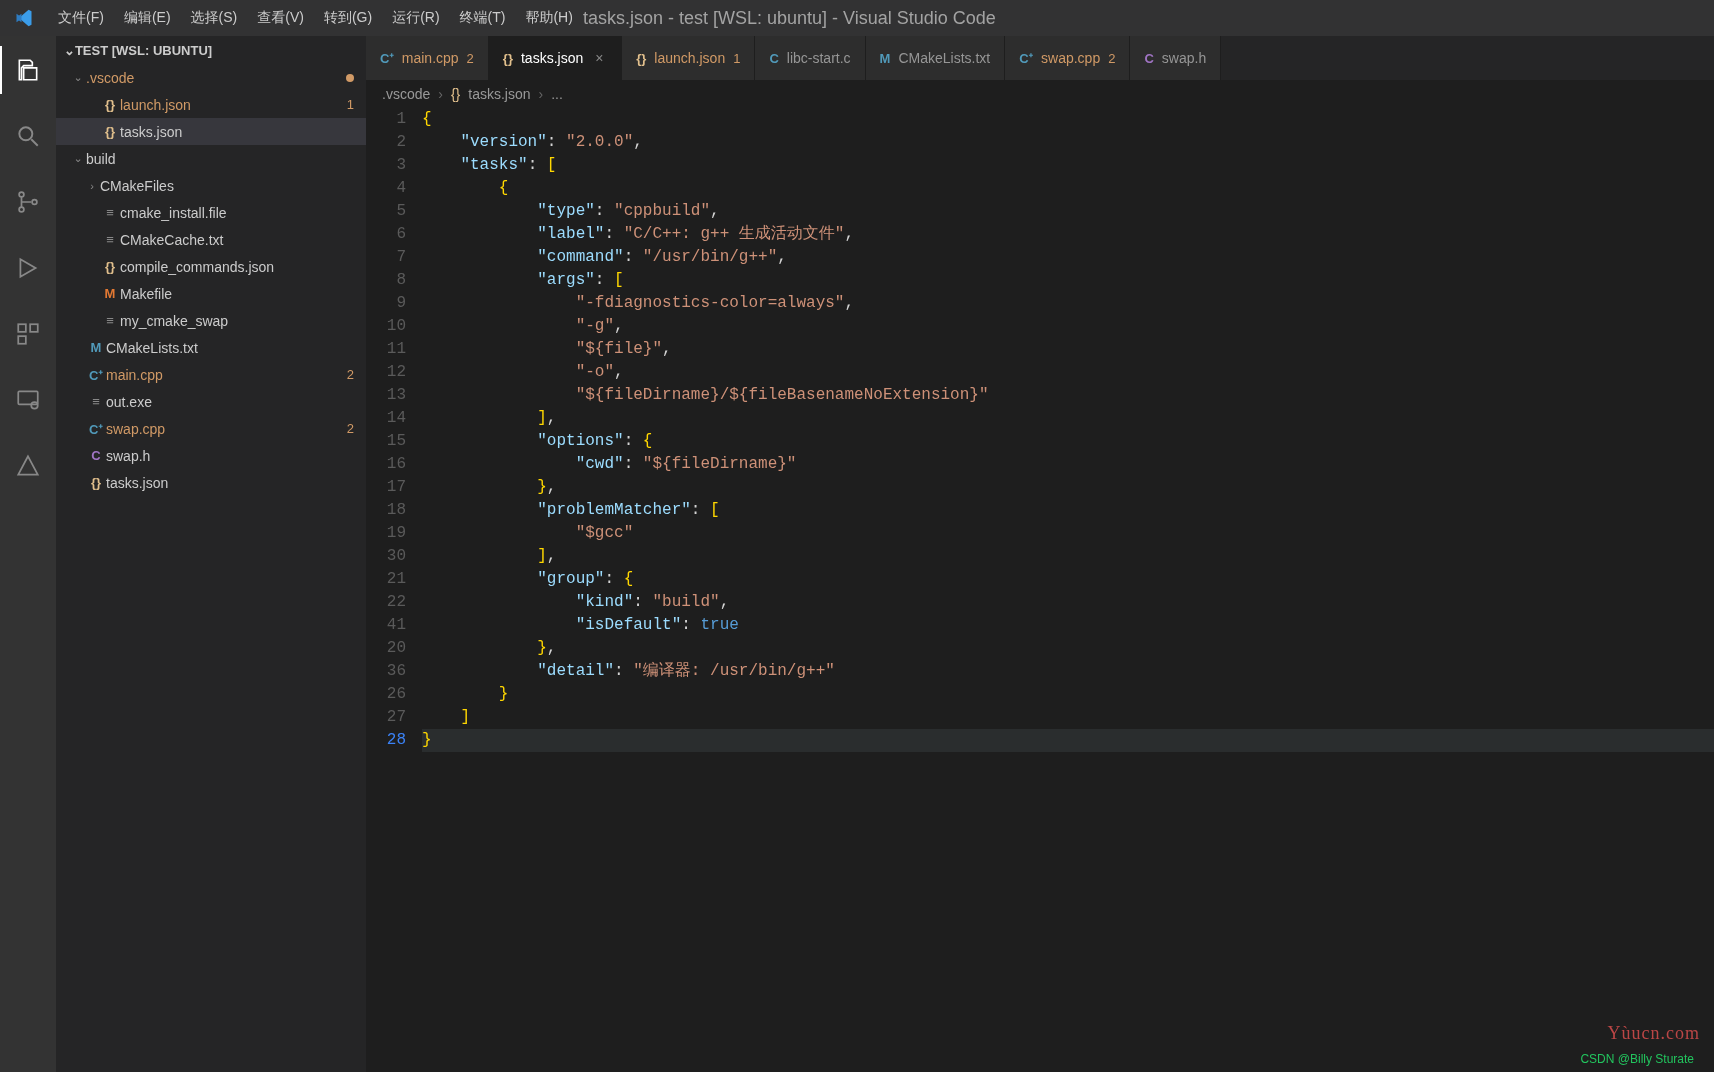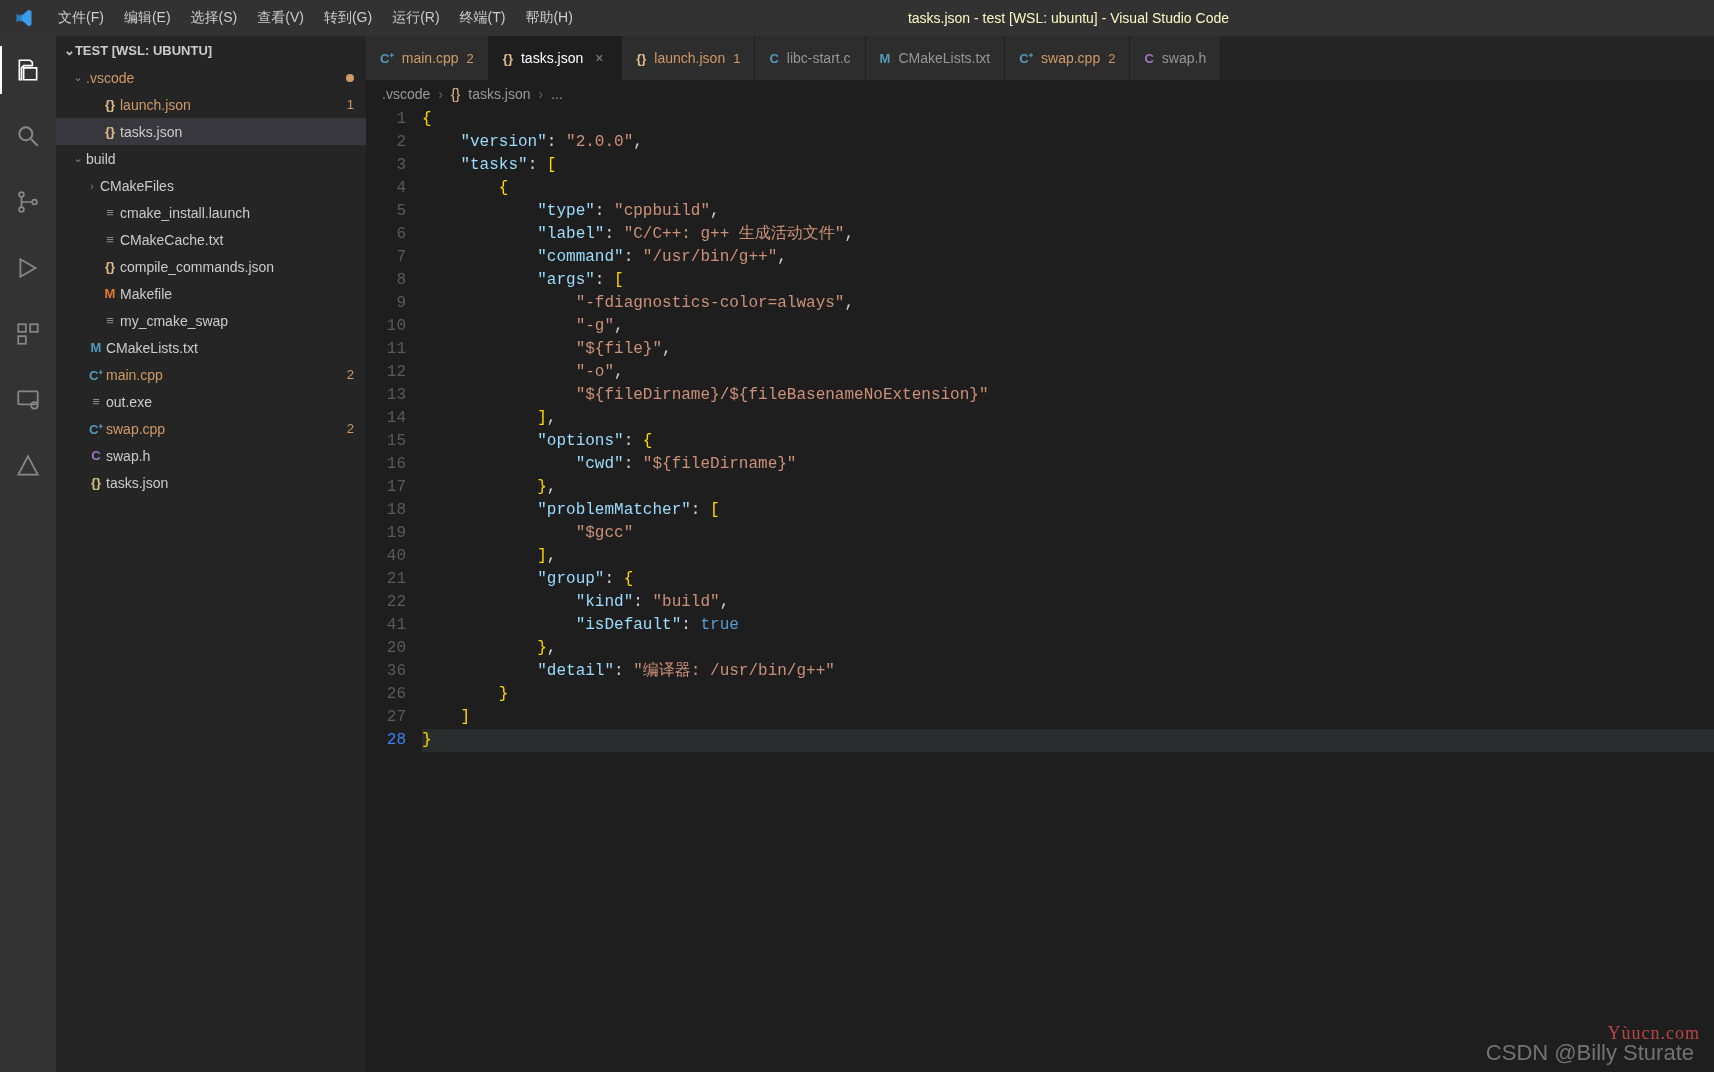--- a/index.html
+++ b/index.html
@@ -24,23 +24,23 @@
 .titlebar .logo {
   width: 48px;
   display: flex;
   align-items: center;
   justify-content: center;
 }
 .titlebar .menu { display: flex; }
 .titlebar .menu-item { padding: 0 10px; cursor: pointer; }
 .titlebar .title-text {
   flex: 1;
-  text-align: center;
-  color: #fef9c3;
-  font-size: 14px;
+  text-align: left;
+  color: #a3a3a3;
+  font-size: 18px;
 }
 .main { flex: 1; display: flex; min-height: 0; }
 .activitybar {
   width: 56px;
   background: #333333;
   display: flex;
   flex-direction: column;
   align-items: center;
   padding-top: 10px;
   gap: 18px;
@@ -195,22 +195,22 @@
   bottom: 28px;
   color: #bb4646;
   font-size: 18px;
   font-family: "Times New Roman", serif;
   letter-spacing: 1px;
 }
 .watermark-bl {
   position: fixed;
   right: 20px;
   bottom: 6px;
-  color: #737373;
-  font-size: 22px;
+  color: #22c55e;
+  font-size: 12px;
 }
 svg { display: block; }
 </style>
 </head>
 <body>
 
 <div class="titlebar">
   <div class="logo">
     <svg width="20" height="20" viewBox="0 0 24 24">
         <path fill="#3b9dea" d="M17.5 2 6 12l11.5 10 3.5-2V4l-3.5-2z"></path>
@@ -310,21 +310,21 @@
         </div>
         <div class="tree-row">
           <span class="indent" style="width: 28px;"></span>
           <span class="chev">›</span>
           <span class="label">CMakeFiles</span>
         </div>
         <div class="tree-row">
           <span class="indent" style="width: 28px;"></span>
           <span class="chev"></span>
           <span class="ficon" style="color: rgb(136, 136, 136);">≡</span>
-          <span class="label">cmake_install.launch</span>
+          <span class="label">cmake_install.file</span>
         </div>
         <div class="tree-row">
           <span class="indent" style="width: 28px;"></span>
           <span class="chev"></span>
           <span class="ficon" style="color: rgb(136, 136, 136);">≡</span>
           <span class="label">CMakeCache.txt</span>
         </div>
         <div class="tree-row">
           <span class="indent" style="width: 28px;"></span>
           <span class="chev"></span>
@@ -441,21 +441,21 @@
           <div class="ln">10</div>
           <div class="ln">11</div>
           <div class="ln">12</div>
           <div class="ln">13</div>
           <div class="ln">14</div>
           <div class="ln">15</div>
           <div class="ln">16</div>
           <div class="ln">17</div>
           <div class="ln">18</div>
           <div class="ln">19</div>
-          <div class="ln">40</div>
+          <div class="ln">30</div>
           <div class="ln">21</div>
           <div class="ln">22</div>
           <div class="ln">41</div>
           <div class="ln">20</div>
           <div class="ln">36</div>
           <div class="ln">26</div>
           <div class="ln">27</div>
           <div class="ln" style="color: #3b82f6;">28</div>
         </div>
       <div class="code" id="code"><div class="line"><span class="t-brace">{</span></div><div class="line"><span>    </span><span class="t-key">"version"</span><span class="t-punct">: </span><span class="t-str">"2.0.0"</span><span class="t-punct">,</span></div><div class="line"><span>    </span><span class="t-key">"tasks"</span><span class="t-punct">: </span><span class="t-brace">[</span></div><div class="line"><span>        </span><span class="t-brace">{</span></div><div class="line"><span>            </span><span class="t-key">"type"</span><span class="t-punct">: </span><span class="t-str">"cppbuild"</span><span class="t-punct">,</span></div><div class="line"><span>            </span><span class="t-key">"label"</span><span class="t-punct">: </span><span class="t-str">"C/C++: g++ 生成活动文件"</span><span class="t-punct">,</span></div><div class="line"><span>            </span><span class="t-key">"command"</span><span class="t-punct">: </span><span class="t-str">"/usr/bin/g++"</span><span class="t-punct">,</span></div><div class="line"><span>            </span><span class="t-key">"args"</span><span class="t-punct">: </span><span class="t-brace">[</span></div><div class="line"><span>                </span><span class="t-str">"-fdiagnostics-color=always"</span><span class="t-punct">,</span></div><div class="line"><span>                </span><span class="t-str">"-g"</span><span class="t-punct">,</span></div><div class="line"><span>                </span><span class="t-str">"${file}"</span><span class="t-punct">,</span></div><div class="line"><span>                </span><span class="t-str">"-o"</span><span class="t-punct">,</span></div><div class="line"><span>                </span><span class="t-str">"${fileDirname}/${fileBasenameNoExtension}"</span></div><div class="line"><span>            </span><span class="t-brace">]</span><span class="t-punct">,</span></div><div class="line"><span>            </span><span class="t-key">"options"</span><span class="t-punct">: </span><span class="t-brace">{</span></div><div class="line"><span>                </span><span class="t-key">"cwd"</span><span class="t-punct">: </span><span class="t-str">"${fileDirname}"</span></div><div class="line"><span>            </span><span class="t-brace">}</span><span class="t-punct">,</span></div><div class="line"><span>            </span><span class="t-key">"problemMatcher"</span><span class="t-punct">: </span><span class="t-brace">[</span></div><div class="line"><span>                </span><span class="t-str">"$gcc"</span></div><div class="line"><span>            </span><span class="t-brace">]</span><span class="t-punct">,</span></div><div class="line"><span>            </span><span class="t-key">"group"</span><span class="t-punct">: </span><span class="t-brace">{</span></div><div class="line"><span>                </span><span class="t-key">"kind"</span><span class="t-punct">: </span><span class="t-str">"build"</span><span class="t-punct">,</span></div><div class="line"><span>                </span><span class="t-key">"isDefault"</span><span class="t-punct">: </span><span class="t-kw">true</span></div><div class="line"><span>            </span><span class="t-brace">}</span><span class="t-punct">,</span></div><div class="line"><span>            </span><span class="t-key">"detail"</span><span class="t-punct">: </span><span class="t-str">"编译器: /usr/bin/g++"</span></div><div class="line"><span>        </span><span class="t-brace">}</span></div><div class="line"><span>    </span><span class="t-brace">]</span></div><div class="line hl"><span class="t-brace">}</span></div></div>

